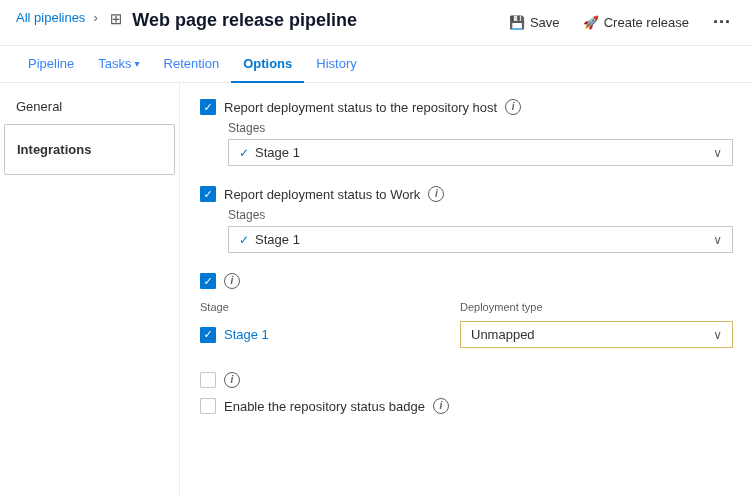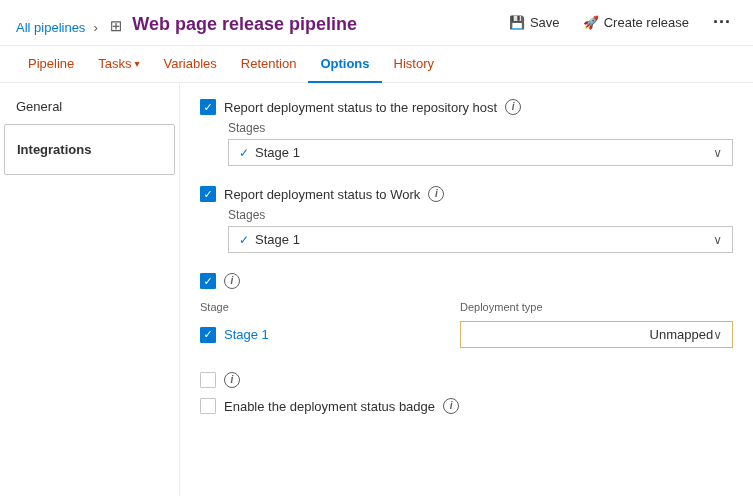--- a/index.html
+++ b/index.html
@@ -1,30 +1,30 @@
 <!DOCTYPE html>
 <html><head>
   <meta charset="utf-8">
   <style>
     * { box-sizing: border-box; margin: 0; padding: 0; }
     body { font-family: 'Segoe UI', Tahoma, Geneva, Verdana, sans-serif; font-size: 13px; color: #323130; background: #fff; width: 753px; height: 501px; overflow: hidden; }
 
     
-    .topbar { display: flex; align-items: flex-end; padding: 10px 16px; gap: 6px; border-bottom: 1px solid #edebe9; }
+    .topbar { display: flex; align-items: flex-start; padding: 10px 16px; gap: 6px; border-bottom: 1px solid #edebe9; }
     .topbar-breadcrumb { color: #0078d4; font-size: 13px; cursor: pointer; }
     .topbar-separator { color: #605e5c; font-size: 13px; margin: 0 2px; }
     .topbar-pipeline-icon { color: #605e5c; font-size: 15px; margin: 0 4px; }
-    .topbar-title { font-size: 18px; font-weight: 600; color: #701a75; flex: 1; }
+    .topbar-title { font-size: 18px; font-weight: 600; color: #0f172a; flex: 1; }
     .topbar-actions { display: flex; align-items: center; gap: 12px; }
     .topbar-btn { display: flex; align-items: center; gap: 4px; color: #323130; cursor: pointer; font-size: 13px; padding: 4px 6px; border: none; background: none; }
     .topbar-more { font-size: 18px; font-weight: bold; cursor: pointer; color: #323130; padding: 2px 6px; }
 
     
     .navtabs { display: flex; align-items: center; padding: 0 16px; border-bottom: 1px solid #edebe9; }
-    .navtab { padding: 10px 12px; font-size: 13px; color: #c2410c; cursor: pointer; border-bottom: 2px solid transparent; margin-bottom: -1px; }
+    .navtab { padding: 10px 12px; font-size: 13px; color: #3b82f6; cursor: pointer; border-bottom: 2px solid transparent; margin-bottom: -1px; }
     .navtab.active { color: #0078d4; border-bottom: 2px solid #0078d4; font-weight: 600; }
     .navtab-tasks { display: flex; align-items: center; gap: 3px; }
 
     
     .main { display: flex; height: calc(501px - 88px); }
 
     
     .sidebar { width: 180px; border-right: 1px solid #edebe9; padding-top: 8px; }
     .sidebar-item { padding: 8px 16px; cursor: pointer; font-size: 13px; color: #323130; }
     .sidebar-item.active { background: #fff; border: 1px solid #c8c6c4; border-radius: 2px; font-weight: 600; margin: 2px 4px; padding: 17px 12px; }
@@ -45,21 +45,21 @@
     .dropdown-check { color: #0078d4; font-size: 12px; }
 
     
     .boards-section { margin-top: 8px; }
     .table-header { display: flex; gap: 10px; padding: 4px 0; }
     .th-stage { font-size: 11px; color: #605e5c; width: 250px; }
     .th-deployment { font-size: 11px; color: #605e5c; flex: 1; text-align: left; }
     .table-row-data { display: flex; align-items: center; gap: 10px; padding: 4px 0; }
     .td-stage { display: flex; align-items: center; gap: 8px; width: 250px; font-size: 13px; color: #0078d4; }
     .td-deployment { flex: 1; }
-    .unmapped-dropdown { display: flex; align-items: center; justify-content: flex-end; border: 1px solid #d8b668; padding: 5px 10px; cursor: pointer; background: #fff; min-width: 150px; }
+    .unmapped-dropdown { display: flex; align-items: center; justify-content: space-between; border: 1px solid #d8b668; padding: 5px 10px; cursor: pointer; background: #fff; min-width: 150px; }
     .unmapped-text { font-size: 13px; color: #323130; }
 
     
     .cb-checked { width: 16px; height: 16px; background: #0078d4; border: 1px solid #0078d4; display: flex; align-items: center; justify-content: center; cursor: pointer; flex-shrink: 0; border-radius: 1px; }
     .cb-checked-mark { color: #fff; font-size: 11px; }
     .cb-unchecked { width: 16px; height: 16px; background: #fff; border: 1px solid #c8c6c4; display: flex; align-items: center; justify-content: center; cursor: pointer; flex-shrink: 0; border-radius: 1px; }
 
     
     .info-icon { display: inline-flex; align-items: center; justify-content: center; width: 16px; height: 16px; border: 1px solid #605e5c; border-radius: 50%; color: #605e5c; font-size: 10px; cursor: pointer; font-style: italic; font-weight: bold; line-height: 1; }
 
@@ -88,23 +88,20 @@
 
 <div class="navtabs">
   <div class="navtab">
     <span>Pipeline</span>
   </div>
   <div class="navtab navtab-tasks">
     <span>Tasks</span>
     <span style="font-size:10px;">▾</span>
   </div>
   <div class="navtab">
-    <span>Variables</span>
-  </div>
-  <div class="navtab">
     <span>Retention</span>
   </div>
   <div class="navtab active">
     <span>Options</span>
   </div>
   <div class="navtab">
     <span>History</span>
   </div>
 </div>
 
@@ -189,19 +186,19 @@
     <div class="section" style="margin-bottom:10px;">
       <div class="checkbox-row">
         <div class="cb-unchecked"></div>
         <span class="info-icon">i</span>
       </div>
     </div>
 
     <div class="section" style="margin-bottom:0;">
       <div class="checkbox-row">
         <div class="cb-unchecked"></div>
-        <span class="checkbox-label">Enable the deployment status badge</span>
+        <span class="checkbox-label">Enable the repository status badge</span>
         <span class="info-icon">i</span>
       </div>
     </div>
 
   </div>
 </div>
 
 </body></html>

